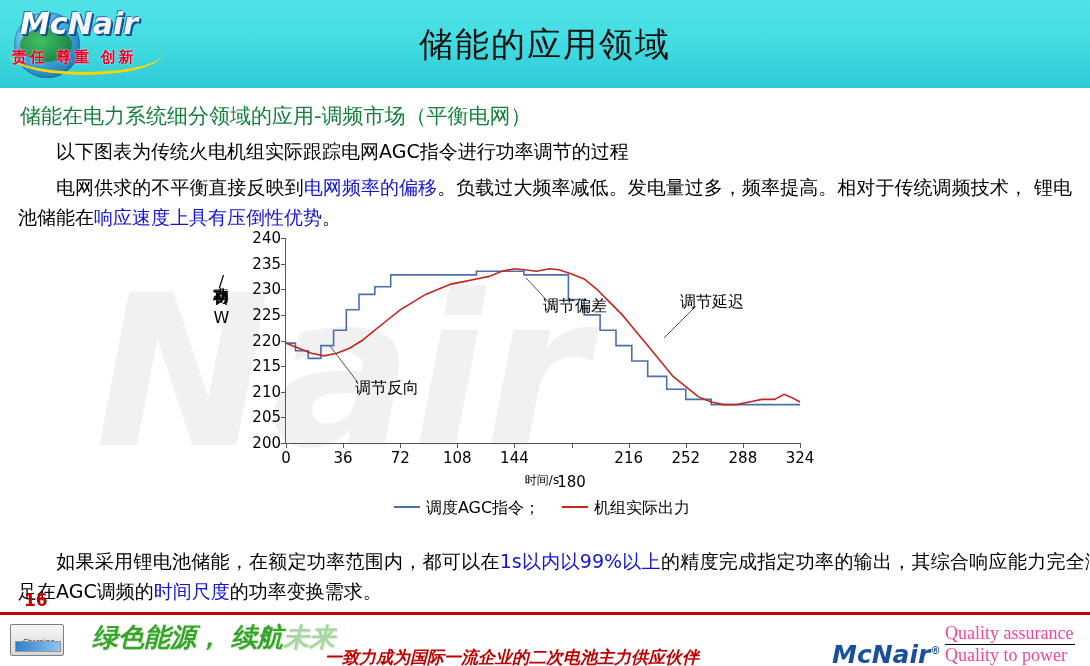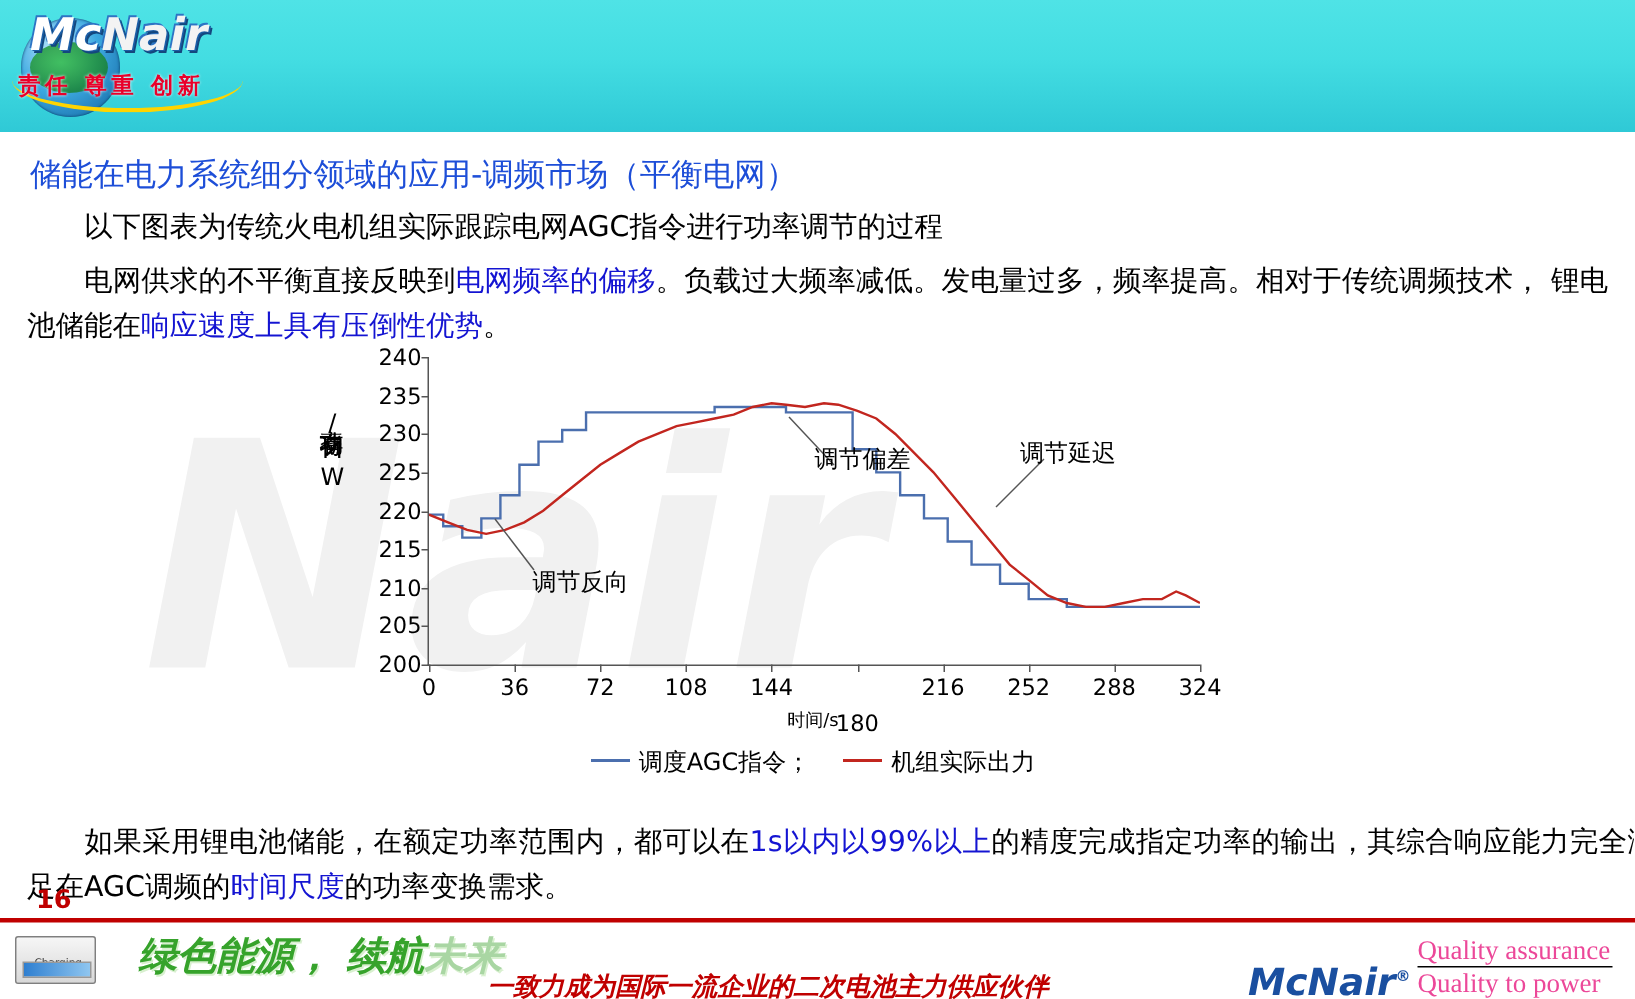--- a/index.html
+++ b/index.html
@@ -50,21 +50,21 @@
   
   .watermark{
     position:absolute;left:95px;top:250px;width:1000px;height:240px;
     font-family:"DejaVu Sans", sans-serif;font-style:italic;font-weight:bold;
     font-size:210px;color:#f1f1f1;white-space:nowrap;overflow:hidden;
     user-select:none;
   }
   
   .content{position:absolute;left:0;top:88px;width:1090px;}
   .sub-title{
-    margin:14px 0 0 20px;font-size:21px;color:#1d4ed8;
+    margin:14px 0 0 20px;font-size:21px;color:#15803d;
     font-family:"DejaVu Sans", sans-serif;
   }
   .para{
     margin:6px 18px 0 18px;font-size:19px;line-height:30px;color:#000;
     font-family:"DejaVu Sans", sans-serif;text-align:justify;
   }
   .para .indent{display:inline-block;width:38px;}
   .blue{color:#1414d2;}
   
   .chart-area{
@@ -157,20 +157,21 @@
 
 <div class="header">
   <div class="logo">
     <div class="globe"></div>
     <div class="word">
       <span class="mc">Mc</span><span>Nair</span>
     </div>
     <div class="swoosh"></div>
     <div class="tag">责任 尊重 创新</div>
   </div>
+  <div class="header-title">储能的应用领域</div>
 </div>
 
 <div class="watermark">Nair</div>
 
 <div class="content">
   <div class="sub-title">储能在电力系统细分领域的应用-调频市场（平衡电网）</div>
 
   <div class="para">
     <span class="indent"></span><span>以下图表为传统火电机组实际跟踪电网AGC指令进行功率调节的过程</span>
   </div>

